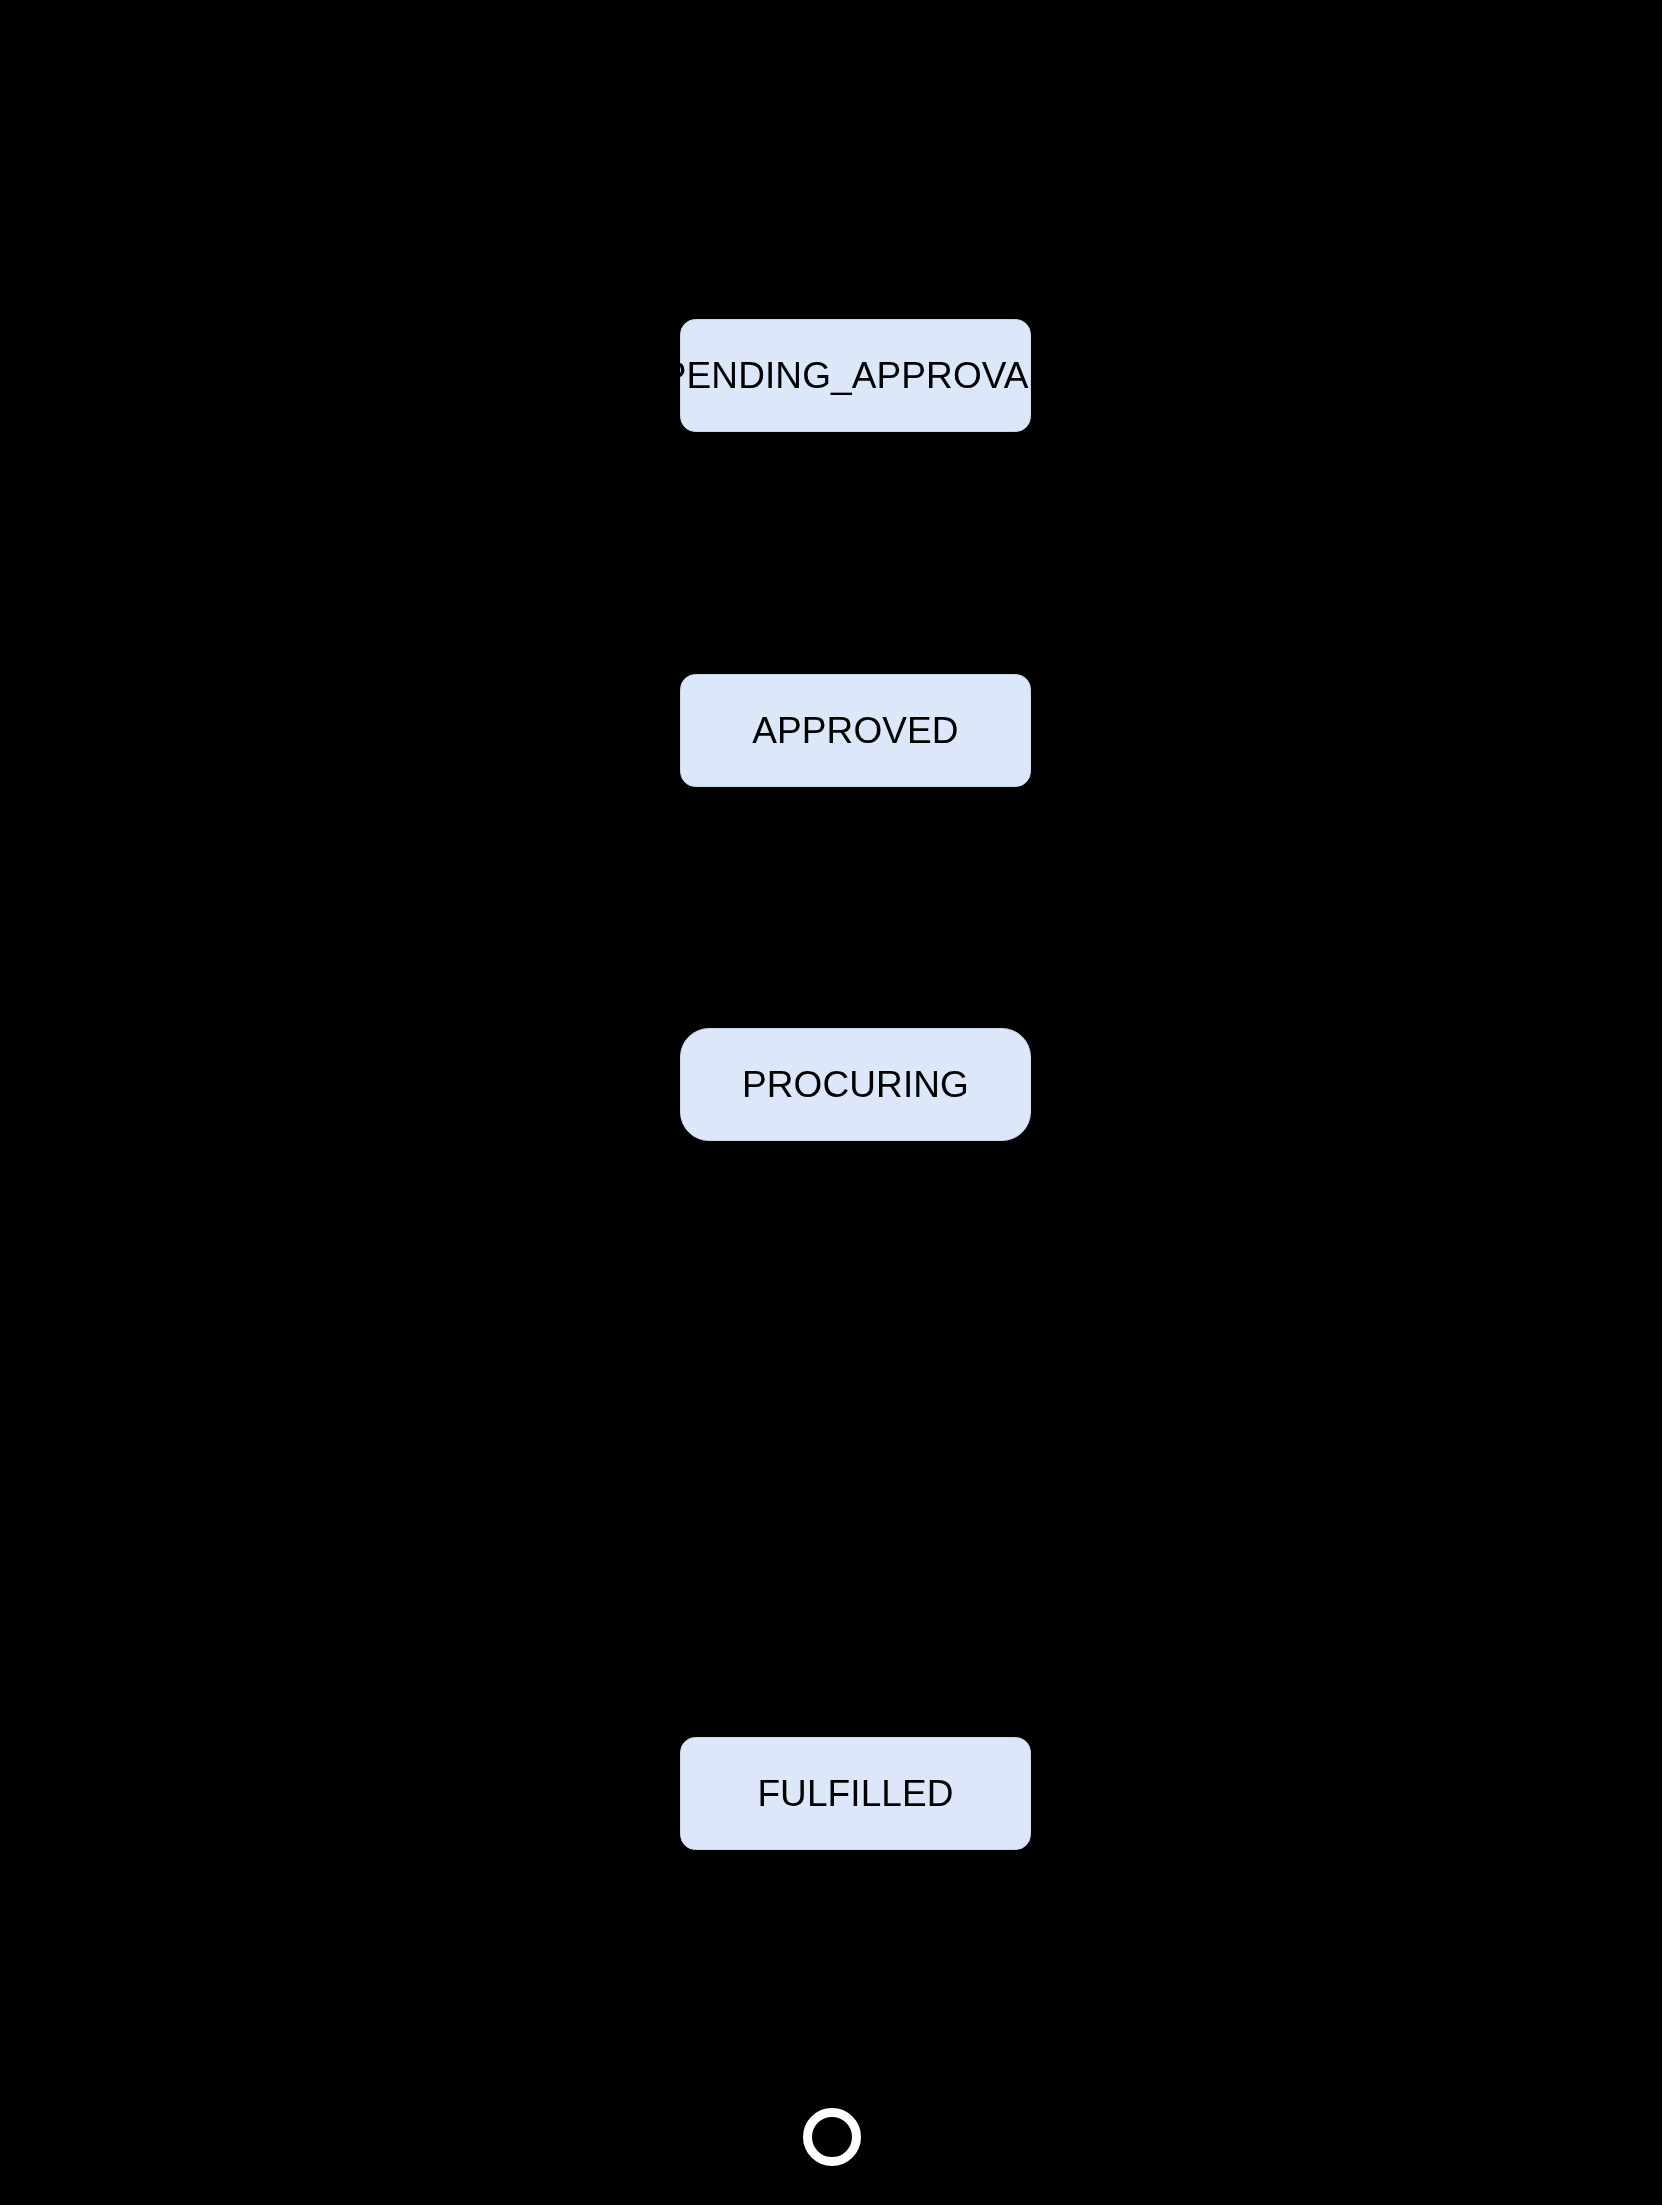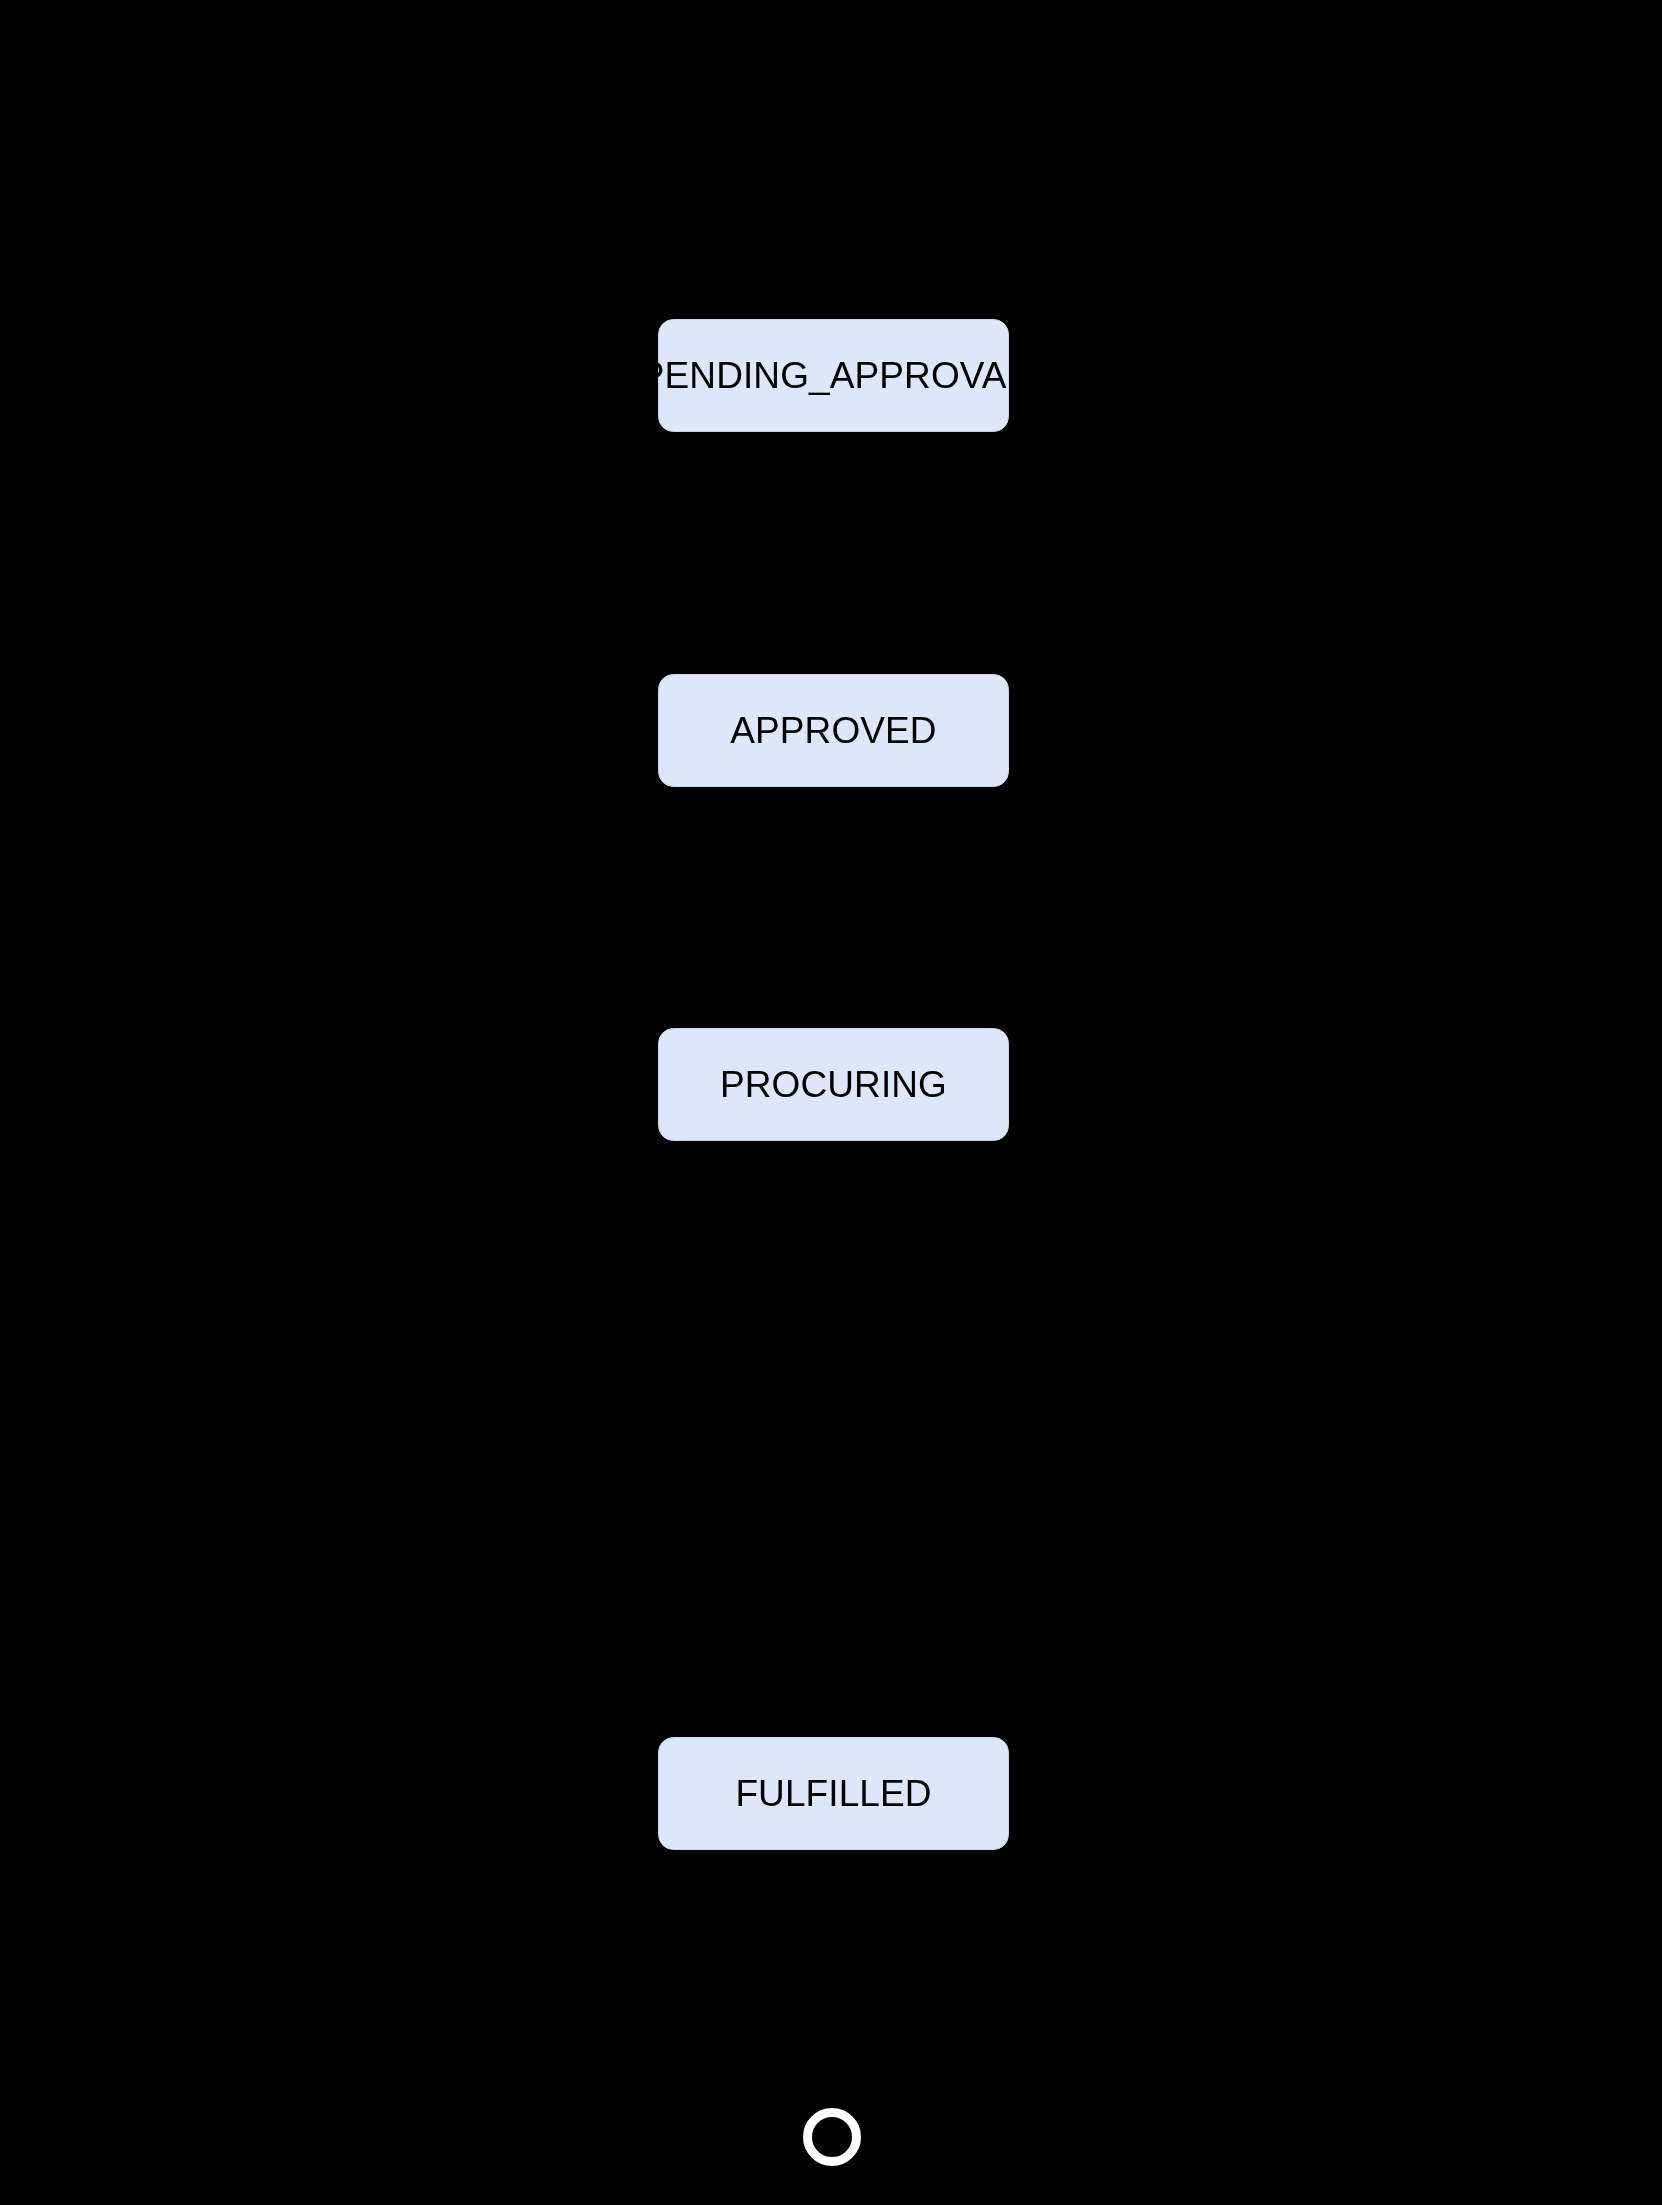--- a/index.html
+++ b/index.html
@@ -18,21 +18,21 @@
   }
   .node {
     position: absolute;
     box-sizing: border-box;
     display: flex;
     align-items: center;
     justify-content: center;
     background: #DCE8FA;
     border: 1.2px solid #c9d6ea;
     border-radius: 15.4px;
-    left: 658px;
+    left: 680px;
     width: 351px;
     height: 113px;
   }
   .node-label {
     color: #000000;
     font-size: 37px;
     font-weight: 400;
     line-height: 1;
     letter-spacing: 0.1px;
     white-space: nowrap;
@@ -68,21 +68,21 @@
   <div class="edge" style="top:1850px; height:258px;"></div>
 
   <div class="node" style="top:319px;">
     <span class="node-label">PENDING_APPROVAL</span>
   </div>
 
   <div class="node" style="top:674px;">
     <span class="node-label">APPROVED</span>
   </div>
 
-  <div class="node" style="top:1028px;">
+  <div class="node" style="top:1028px;border-radius:29px;">
     <span class="node-label">PROCURING</span>
   </div>
 
 
   <div class="node" style="top:1737px;">
     <span class="node-label">FULFILLED</span>
   </div>
 
   <div class="end-node"></div>
 

